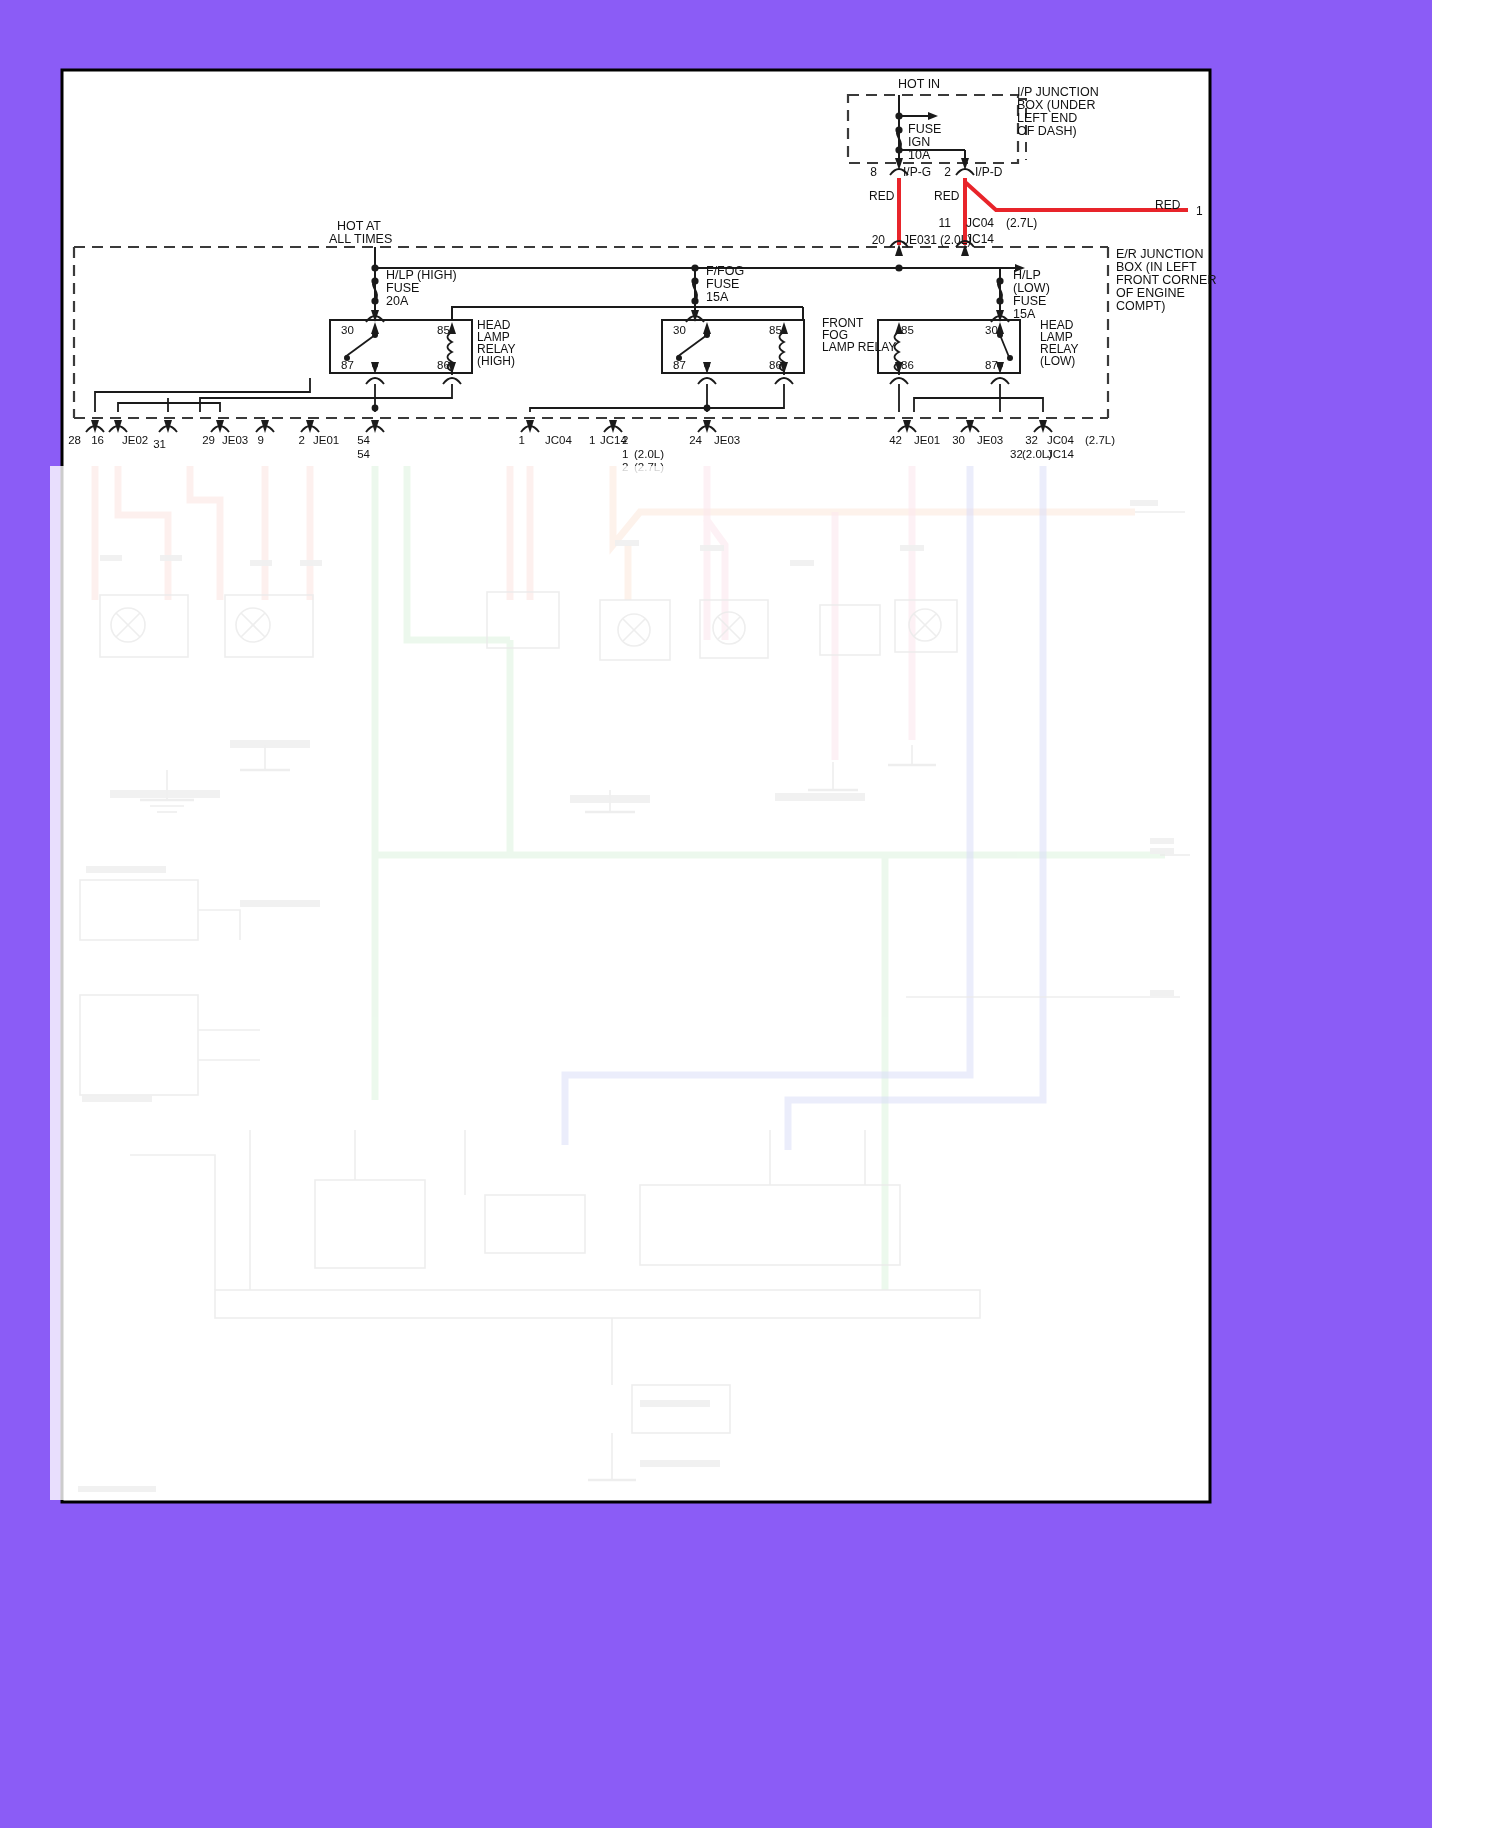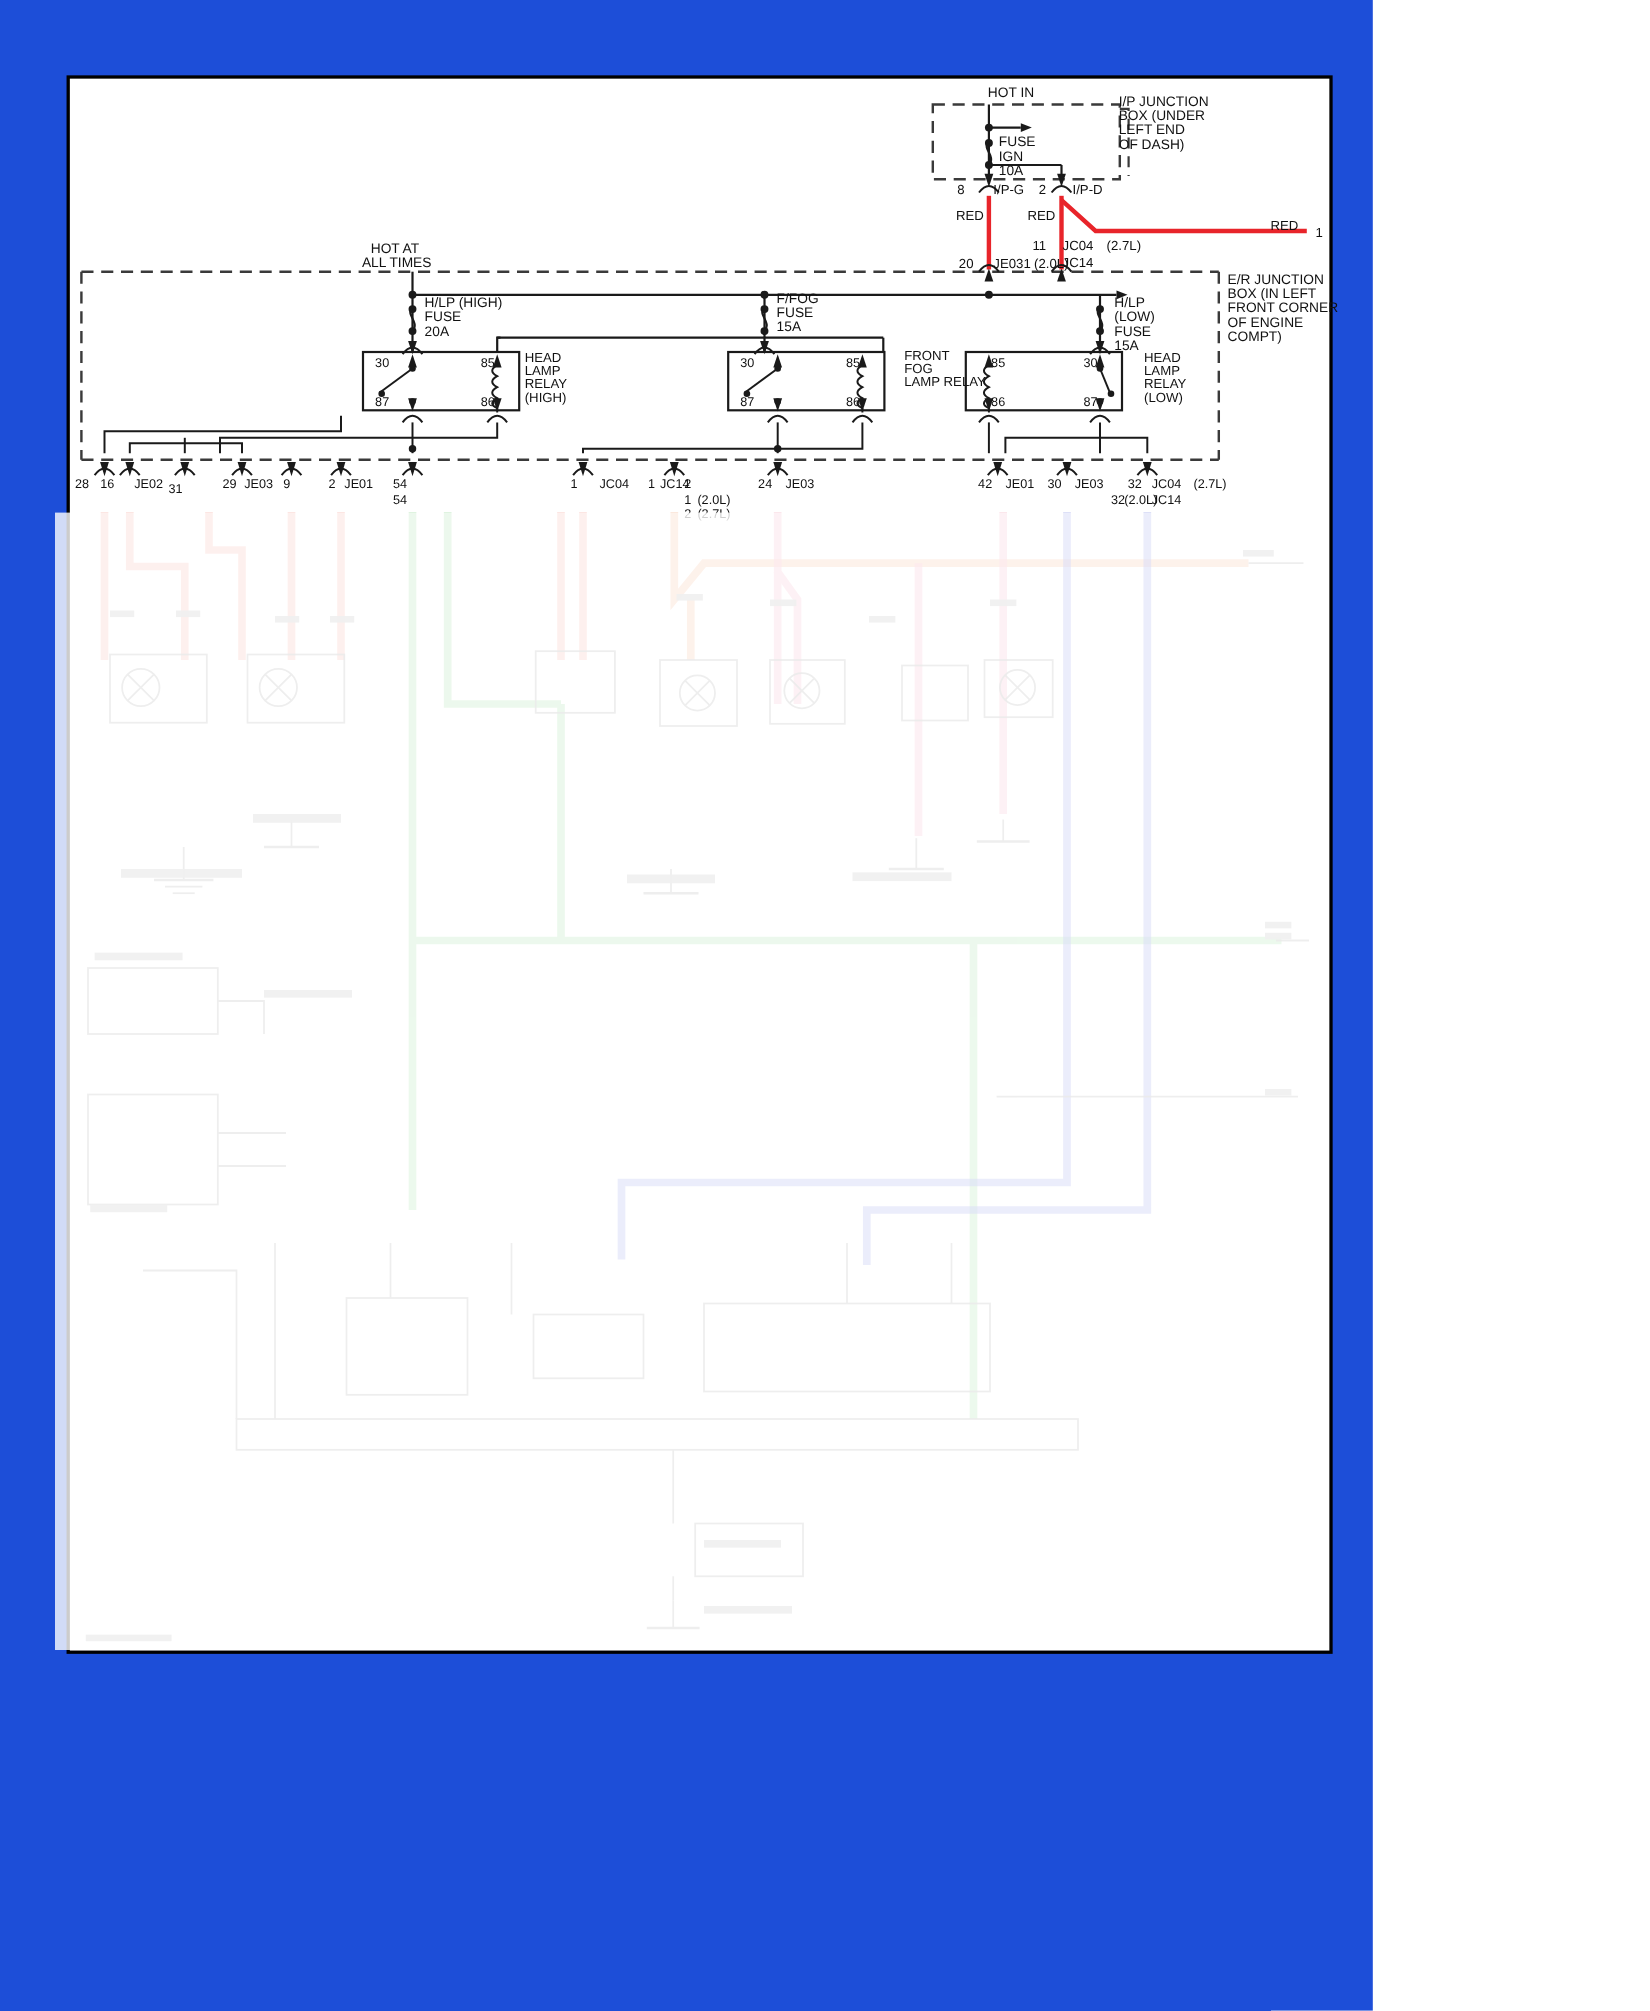--- a/index.html
+++ b/index.html
@@ -1,18 +1,18 @@
 <!DOCTYPE html>
 <html><head>
 <meta charset="utf-8">
 <title>Wiring Diagram</title>
 <style>
   html,body{margin:0;padding:0;background:#ffffff;}
   body{font-family:"Liberation Sans", sans-serif;}
-  #page{position:relative;width:1248px;height:1828px;background:#1d4ed8;overflow:hidden;}
+  #page{position:relative;width:1432px;height:1828px;background:#8b5cf6;overflow:hidden;}
   #diagram{position:absolute;left:0;top:0;width:1500px;height:1828px;}
   .veil{position:absolute;left:50px;top:466px;width:1154px;height:1034px;
         background:rgba(255,255,255,0.80);pointer-events:none;}
   svg text{font-family:"Liberation Sans", sans-serif;fill:#111111;}
 </style>
 </head>
 <body>
 
 <div id="page">
 

